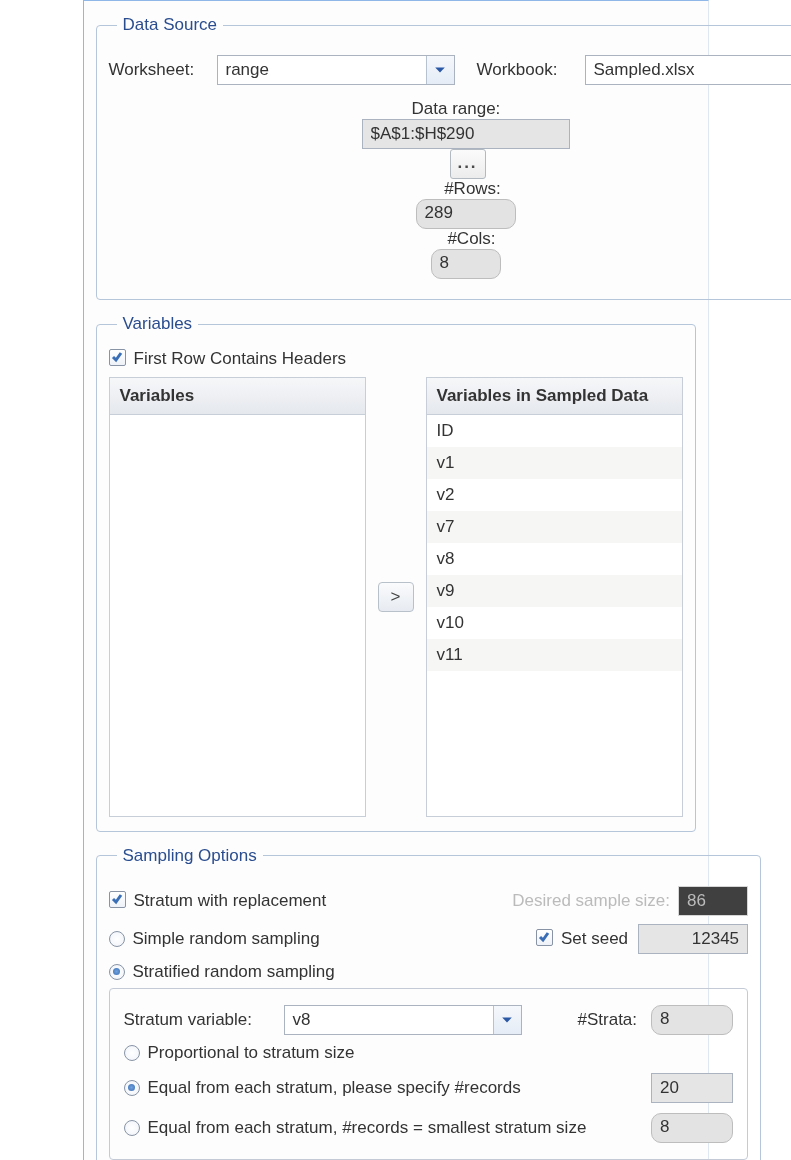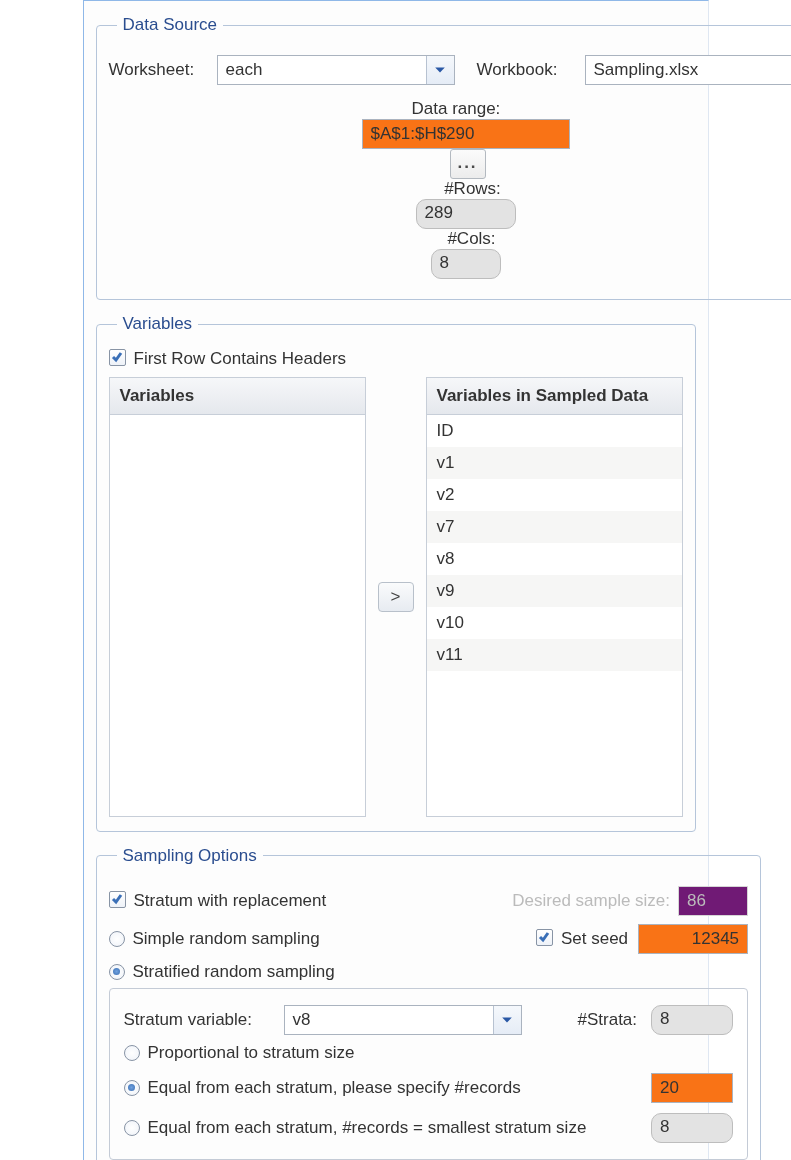--- a/index.html
+++ b/index.html
@@ -32,21 +32,21 @@
     margin-left: 8px;
   }
   .row { display: flex; align-items: center; margin: 6px 0; }
   .lbl { margin-right: 8px; }
   .spaced { margin-left: 22px; }
 
   
   input[type=text], .combo, .readfield, .numfield {
     height: 30px;
     border: 1px solid #aab3bf;
-    background: #f97316;
+    background: #e5e5e5;
     padding: 3px 8px;
     font-family: inherit;
     font-size: 17px;
     color: #333;
   }
   .readfield { background: #e3e3e3; border-color: #bdbdbd; border-radius: 10px; }
   .combo {
     display: inline-flex; align-items: center; justify-content: space-between;
     background: #fff;
     padding: 0;
@@ -131,21 +131,21 @@
 
   
   .subpanel {
     border: 1px solid #c4cbd6;
     border-radius: 4px;
     padding: 10px 14px;
     margin-top: 6px;
   }
 
   .disabled { color: #bbb; }
-  .disabled input { background: #701a75; border-color: #d6d6d6; color: #bbb; }
+  .disabled input { background: #404040; border-color: #d6d6d6; color: #bbb; }
 
   
   .bottombar { display: flex; align-items: center; padding: 4px 0 0 0; }
   .btn {
     height: 32px; min-width: 78px;
     border: 1px solid #b0b6bf;
     border-bottom-color: #9aa1ab;
     background: linear-gradient(#fdfdfe,#e8ebef);
     border-radius: 4px;
     text-align: center;
@@ -160,31 +160,31 @@
 <body>
 
 <div class="main">
 
   <fieldset class="panel">
     <legend>Data Source</legend>
 
     <div class="row">
       <span class="lbl" style="width:100px">Worksheet:</span>
       <div class="combo" style="width:238px">
-        <span class="combo-text">each</span>
+        <span class="combo-text">range</span>
         <span class="combo-btn">
           <svg viewBox="0 0 10 10">
               <path d="M1 3 L5 7 L9 3 Z"></path>
             </svg>
         </span>
       </div>
 
       <span class="lbl spaced" style="width:100px">Workbook:</span>
       <div class="combo" style="width:238px">
-        <span class="combo-text">Sampling.xlsx</span>
+        <span class="combo-text">Sampled.xlsx</span>
         <span class="combo-btn">
           <svg viewBox="0 0 10 10">
               <path d="M1 3 L5 7 L9 3 Z"></path>
             </svg>
         </span>
       </div>
     </div>
 
     <div class="row" style="margin-top:14px;flex-direction:column;">
       <span class="lbl" style="width:100px">Data range:</span>

